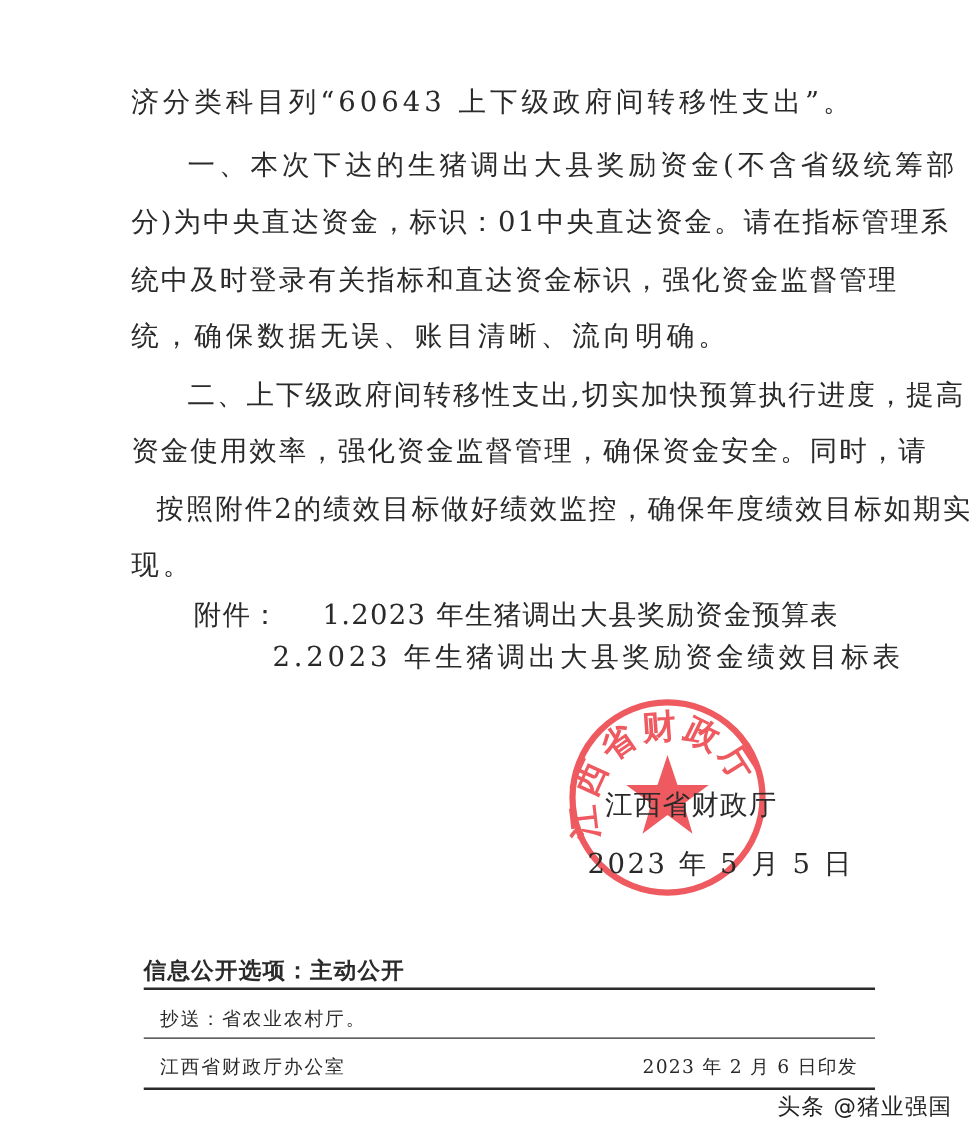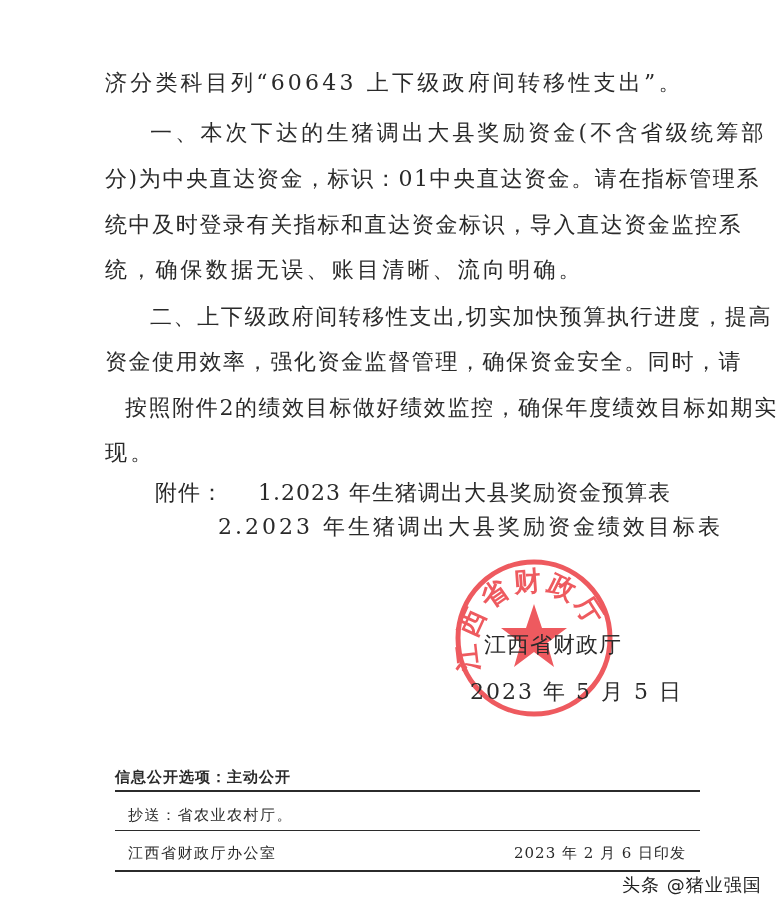--- a/index.html
+++ b/index.html
@@ -8,35 +8,35 @@
     font-family: "DejaVu Serif", "Liberation Serif", serif; color:#2a2a2a;
   }
   .line {
     position:absolute; left:0; white-space:nowrap;
     font-size:22px; line-height:30px; letter-spacing:3.2px;
   }
   .tight { letter-spacing:1.6px; }
   .rule { position:absolute; left:115px; width:585px; background:#2b2b2b; }
   .stamp { position:absolute; left:452px; top:556px; width:164px; height:164px; }
   .small { font-size:15px; letter-spacing:1.5px; }
-  .bold { font-family: "DejaVu Sans", "Liberation Sans", sans-serif; font-weight:bold; font-size:15px; letter-spacing:1px; }
+  .bold { font-family: "DejaVu Sans", "Liberation Sans", sans-serif; font-weight:bold; font-size:18px; letter-spacing:1px; }
   .watermark {
     position:absolute; left:622px; top:873px; font-family:"DejaVu Sans","Liberation Sans",sans-serif;
     font-size:18px; color:#222; letter-spacing:1px;
     text-shadow: 0 0 2px #fff, 0 0 2px #fff;
   }
 </style>
 </head>
 <body>
 
 <div>
   <div class="line" style="left:105px; top:68px;">济分类科目列“60643 上下级政府间转移性支出”。</div>
   <div class="line" style="left:150px; top:118px;">一、本次下达的生猪调出大县奖励资金(不含省级统筹部</div>
   <div class="line tight" style="left:105px; top:164px;">分)为中央直达资金，标识：01中央直达资金。请在指标管理系</div>
-  <div class="line tight" style="left:105px; top:210px;">统中及时登录有关指标和直达资金标识，导入直达资金监控系</div>
+  <div class="line tight" style="left:105px; top:210px;">统中及时登录有关指标和直达资金标识，强化资金监督管理</div>
   <div class="line" style="left:105px; top:255px;">统，确保数据无误、账目清晰、流向明确。</div>
   <div class="line tight" style="left:150px; top:302px;">二、上下级政府间转移性支出,切实加快预算执行进度，提高</div>
   <div class="line tight" style="left:105px; top:347px;">资金使用效率，强化资金监督管理，确保资金安全。同时，请</div>
   <div class="line tight" style="left:105px; top:393px;margin-left:20px;">按照附件2的绩效目标做好绩效监控，确保年度绩效目标如期实</div>
   <div class="line" style="left:105px; top:438px;">现。</div>
 </div>
 
 <div>
   <div class="line" style="left:155px; top:478px; letter-spacing:1px;">附件：</div>
   <div class="line" style="left:218px; top:478px; letter-spacing:1px;margin-left:40px;">1.2023 年生猪调出大县奖励资金预算表</div>

